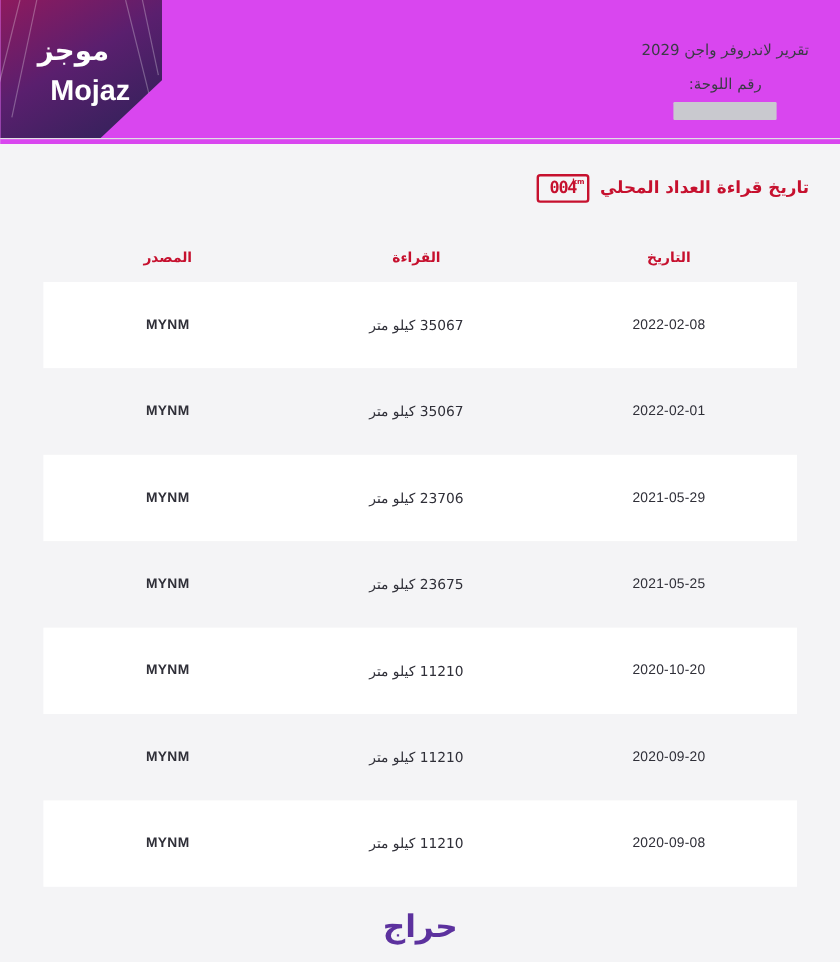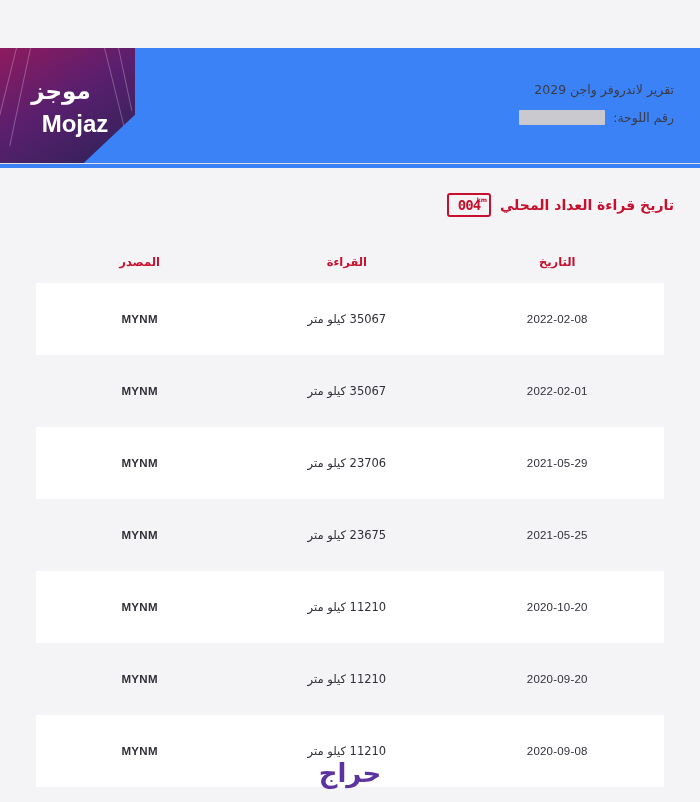--- a/index.html
+++ b/index.html
@@ -10,22 +10,21 @@
     background: #f4f4f6;
     font-family: "DejaVu Sans", "Liberation Sans", sans-serif;
     overflow: hidden;
     position: relative;
   }
 
   
   .header {
     position: relative;
     height: 120px;
-    background: #3b82f6;
-    margin-top: 48px;
+    background: #d946ef;
   }
 
   .logo-wrap {
     position: absolute;
     top: 0;
     left: 0;
     width: 135px;
     height: 115px;
   }
 
@@ -82,21 +81,21 @@
     direction: rtl;
   }
   .report-title {
     font-size: 12.5px;
     color: #3b3b46;
     text-align: right;
     margin-bottom: 13px;
   }
   .plate-row {
     display: flex;
-    flex-direction: row;
+    flex-direction: column;
     align-items: center;
     justify-content: flex-start;
     gap: 8px;
   }
   .plate-label {
     font-size: 12.5px;
     color: #3b3b46;
     white-space: nowrap;
   }
   .plate-value {

